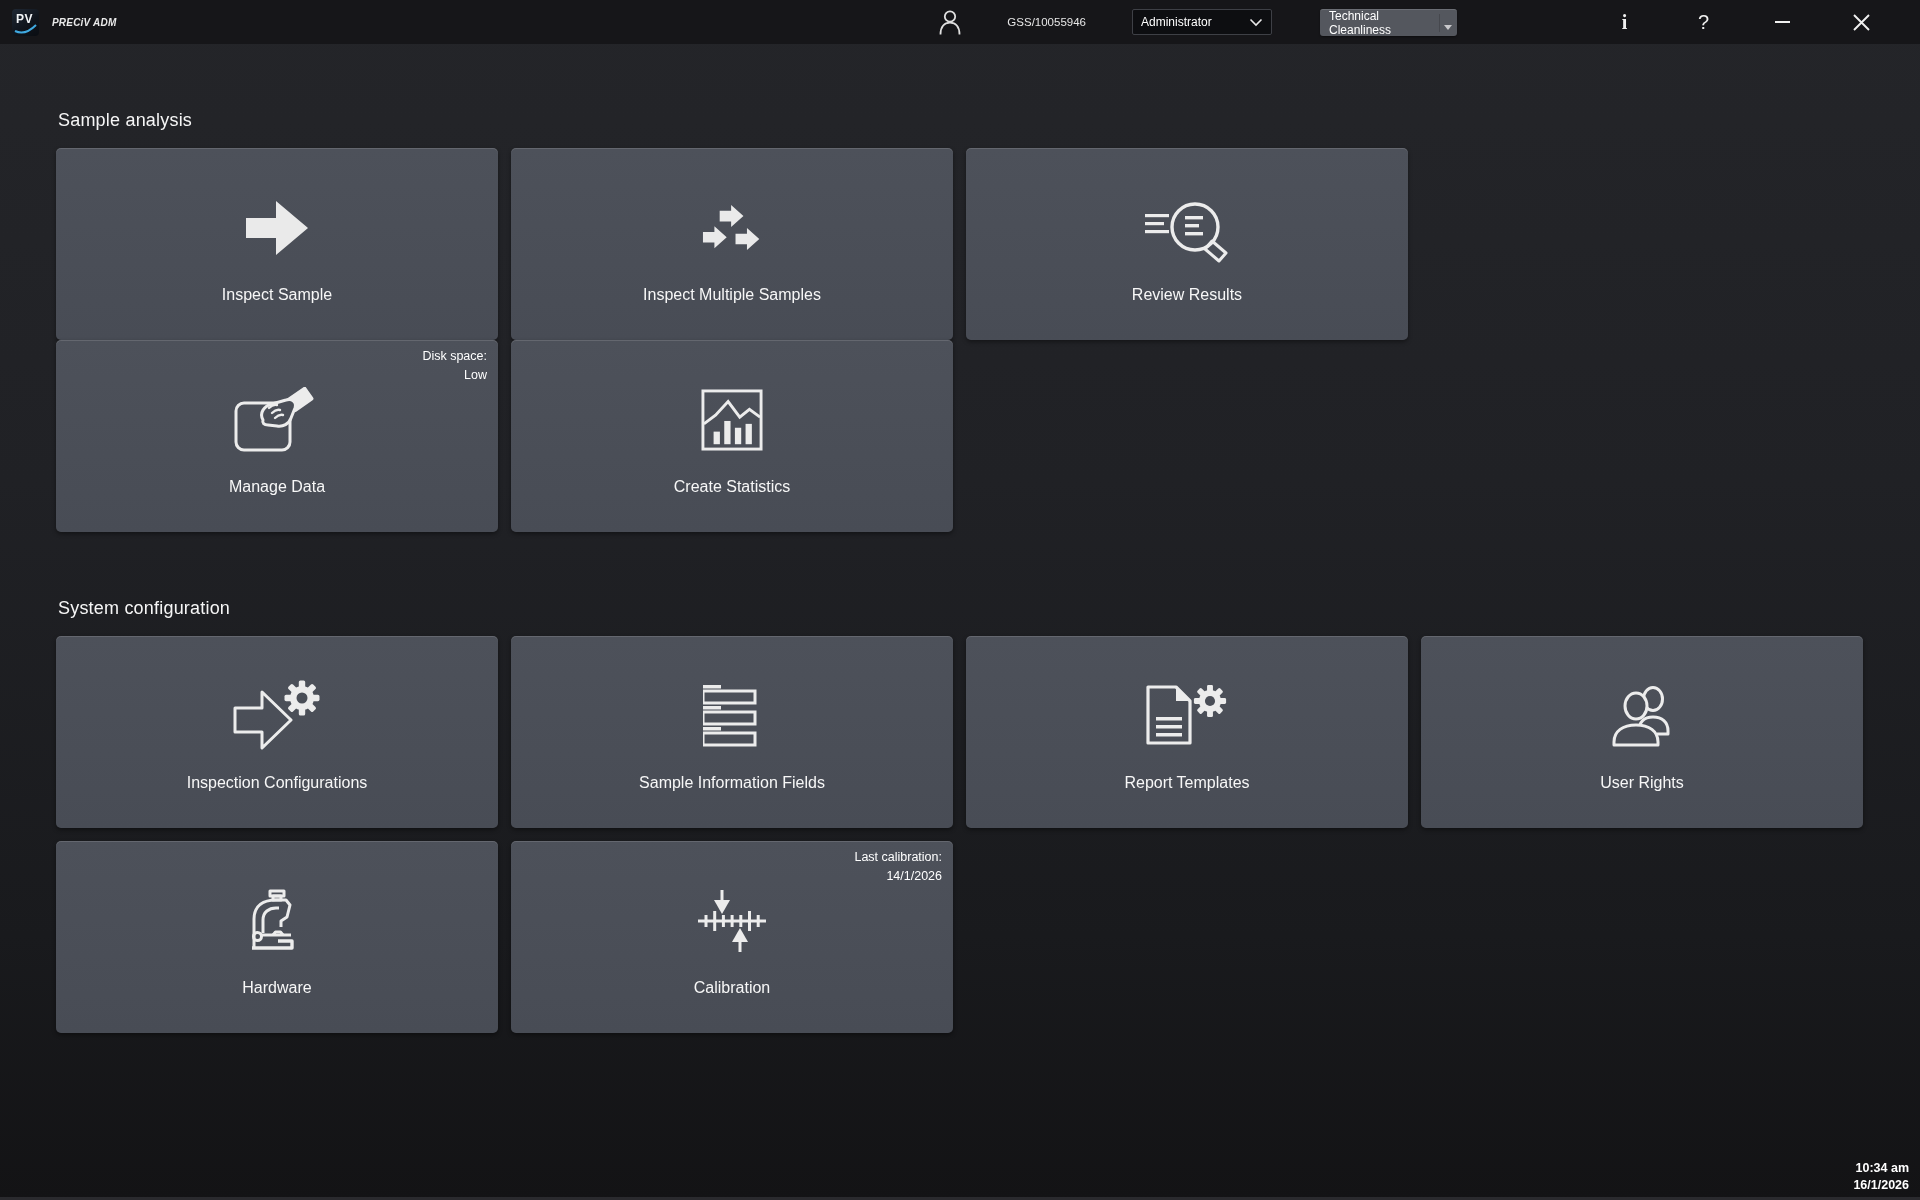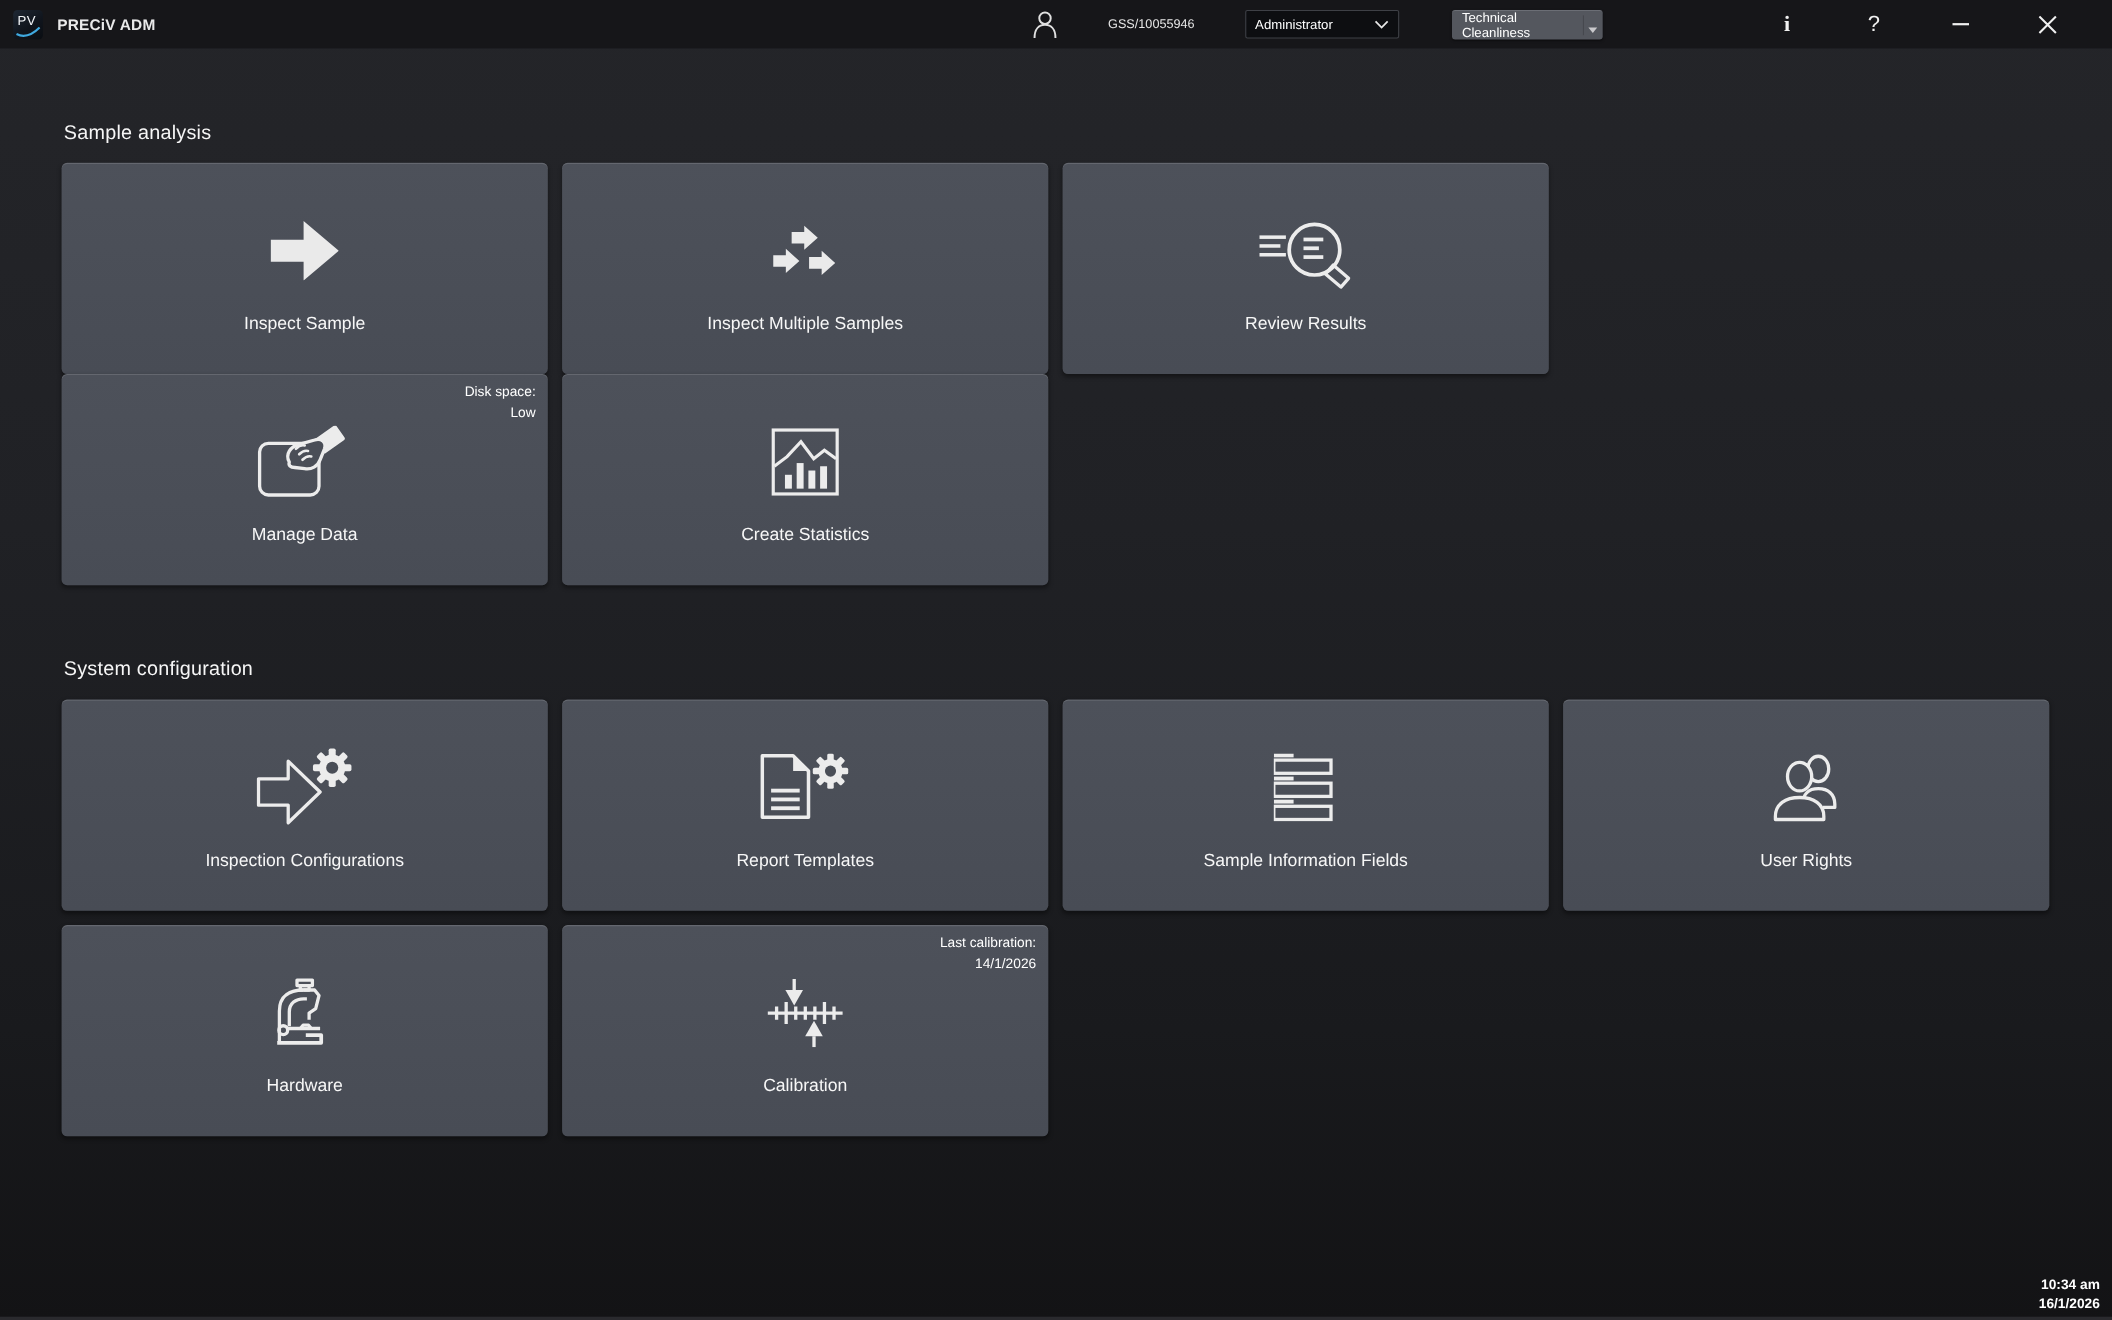--- a/index.html
+++ b/index.html
@@ -14,23 +14,23 @@
   
   .topbar {
     height:44px; background:#161619; display:flex; align-items:center;
     padding-left:12px;
   }
   .logo {
     width:27px; height:27px; border-radius:4px; position:relative;
     background: linear-gradient(145deg, #1f2834 0%, #10151d 55%, #0a0d12 100%);
     margin-right:13px; flex:0 0 auto; overflow:hidden;
   }
-  .logo .pv { position:absolute; top:3px; left:4px; color:#f2f5f8; font-size:12px; font-weight:400; letter-spacing:.4px; }
+  .logo .pv { position:absolute; top:3px; left:4px; color:#f2f5f8; font-size:12px; font-weight:700; letter-spacing:.4px; }
   .logo svg { position:absolute; bottom:2px; left:2px; }
-  .app-title { color:#eaeaea; font-size:14px; font-weight:600; letter-spacing:.2px; }
+  .app-title { color:#eaeaea; font-size:10px; font-weight:600; letter-spacing:.2px;font-style:italic; }
 
   .tb-right { margin-left:auto; display:flex; align-items:center;gap:40px; }
   .user-glyph { margin-right:6px; display:flex; align-items:center; }
   .user-id { color:#e6e6e6; font-size:11.5px; margin-right:6px; white-space:nowrap; }
 
   .role-select {
     width:140px; height:26px; background:#0d0e11; border:1px solid #3e4046; border-radius:2px;
     color:#fff; font-size:12px; display:flex; align-items:center; justify-content:space-between;
     padding:0 8px; margin-right:8px; cursor:pointer;
   }
@@ -222,20 +222,34 @@
             <rect x="-3.2" y="-17.5" width="6.4" height="9" rx="1.6" transform="rotate(180)"></rect>
             <rect x="-3.2" y="-17.5" width="6.4" height="9" rx="1.6" transform="rotate(225)"></rect>
             <rect x="-3.2" y="-17.5" width="6.4" height="9" rx="1.6" transform="rotate(270)"></rect>
             <rect x="-3.2" y="-17.5" width="6.4" height="9" rx="1.6" transform="rotate(315)"></rect>
             <circle r="12"></circle>
             <circle r="5.5" fill="#4a4e57"></circle>
           </g>
         </svg>
       </div>
       <div class="tile-label">Inspection Configurations</div>
+    </div>
+
+    <div class="tile">
+      <div class="tile-icon">
+        <svg width="58" height="62" viewBox="0 0 58 62">
+          <rect x="0" y="0" width="18" height="3.5" fill="#ececec"></rect>
+          <rect x="0" y="6" width="52" height="12" stroke="#ececec" stroke-width="3" fill="none"></rect>
+          <rect x="0" y="21" width="18" height="3.5" fill="#ececec"></rect>
+          <rect x="0" y="27" width="52" height="12" stroke="#ececec" stroke-width="3" fill="none"></rect>
+          <rect x="0" y="42" width="18" height="3.5" fill="#ececec"></rect>
+          <rect x="0" y="48" width="52" height="12" stroke="#ececec" stroke-width="3" fill="none"></rect>
+        </svg>
+      </div>
+      <div class="tile-label">Sample Information Fields</div>
     </div>
 
     <div class="tile">
       <div class="tile-icon">
         <svg width="82" height="62" viewBox="0 0 82 62">
           <path d="M2,2 H30 L44,16 V58 H2 Z" stroke="#ececec" stroke-width="3.2" fill="none" stroke-linejoin="round"></path>
           <path d="M30,2 V16 H44 Z" fill="#ececec"></path>
           <rect x="10" y="32" width="26" height="3.5" fill="#ececec"></rect>
           <rect x="10" y="40" width="26" height="3.5" fill="#ececec"></rect>
           <rect x="10" y="48" width="26" height="3.5" fill="#ececec"></rect>
@@ -251,34 +265,20 @@
             <circle r="12"></circle>
             <circle r="5.5" fill="#4a4e57"></circle>
           </g>
         </svg>
       </div>
       <div class="tile-label">Report Templates</div>
     </div>
 
     <div class="tile">
       <div class="tile-icon">
-        <svg width="58" height="62" viewBox="0 0 58 62">
-          <rect x="0" y="0" width="18" height="3.5" fill="#ececec"></rect>
-          <rect x="0" y="6" width="52" height="12" stroke="#ececec" stroke-width="3" fill="none"></rect>
-          <rect x="0" y="21" width="18" height="3.5" fill="#ececec"></rect>
-          <rect x="0" y="27" width="52" height="12" stroke="#ececec" stroke-width="3" fill="none"></rect>
-          <rect x="0" y="42" width="18" height="3.5" fill="#ececec"></rect>
-          <rect x="0" y="48" width="52" height="12" stroke="#ececec" stroke-width="3" fill="none"></rect>
-        </svg>
-      </div>
-      <div class="tile-label">Sample Information Fields</div>
-    </div>
-
-    <div class="tile">
-      <div class="tile-icon">
         <svg width="74" height="64" viewBox="0 0 74 64">
           <ellipse cx="48" cy="15" rx="9.5" ry="11.5" stroke="#ececec" stroke-width="3" fill="none"></ellipse>
           <path d="M34,47 C34,38 39,33 48,33 C57,33 63,38 63,47 V50 H52" stroke="#ececec" stroke-width="3" fill="none" stroke-linejoin="round"></path>
           <path d="M9,61 V58 C9,47 18,41 31,41 C44,41 53,47 53,58 V61 Z" fill="#4a4e57" stroke="#ececec" stroke-width="3" stroke-linejoin="round"></path>
           <ellipse cx="31" cy="22" rx="11" ry="13" fill="#4a4e57" stroke="#ececec" stroke-width="3"></ellipse>
         </svg>
       </div>
       <div class="tile-label">User Rights</div>
     </div>
 

